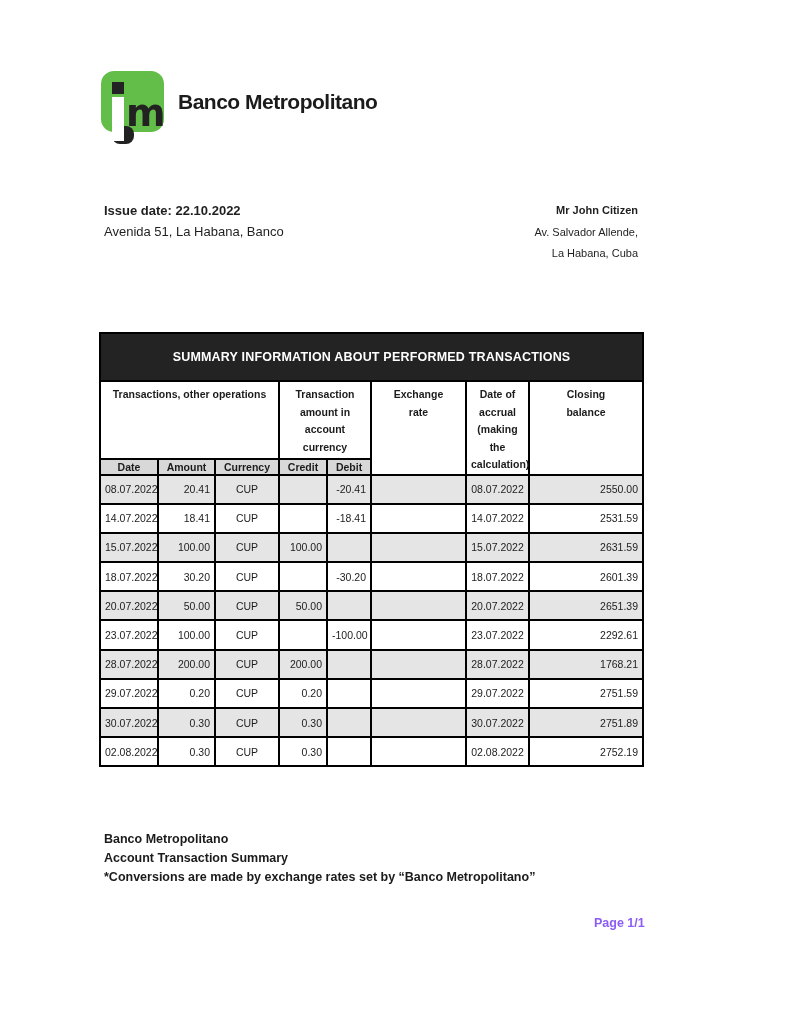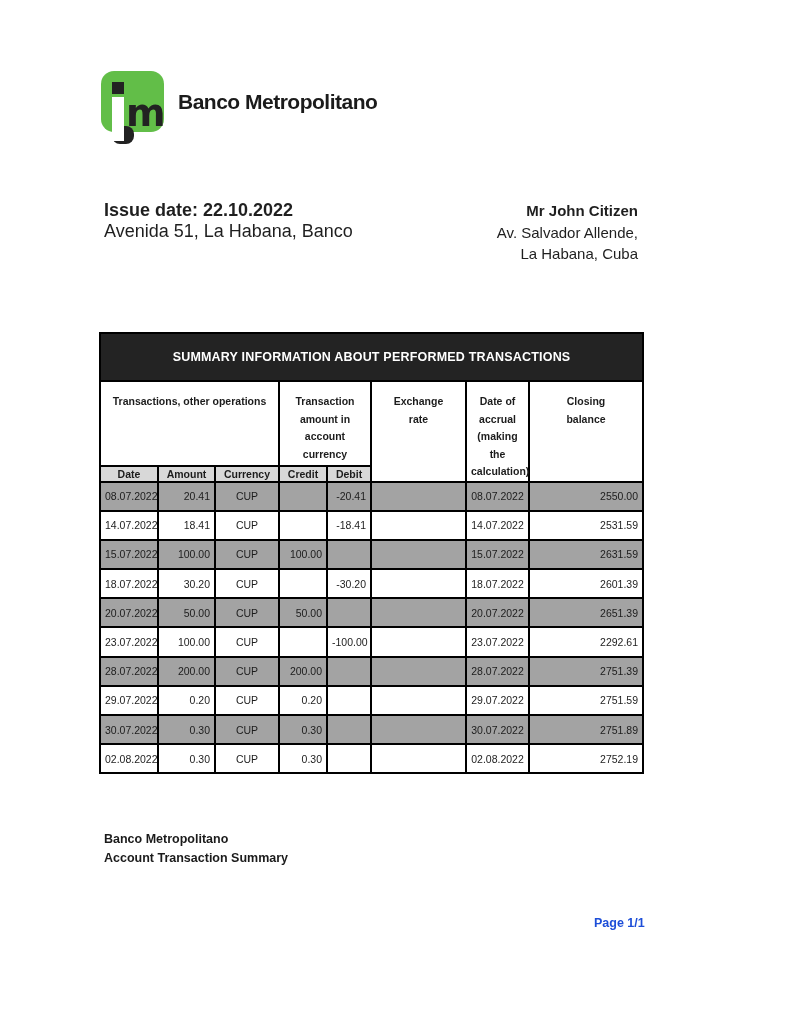--- a/index.html
+++ b/index.html
@@ -19,27 +19,27 @@
   }
   .brand-name {
     margin-left: 12px; margin-top: 20px;
     font-size: 21px; font-weight: bold; letter-spacing: -0.5px;
     color: #1b1b1b;
   }
 
   
   .issue-block {
     position: absolute; left: 104px; top: 200px;
-    font-size: 18px; line-height: 21px;
+    font-size: 13px; line-height: 21px;
   }
   .issue-date { font-weight: bold; }
   .customer-block {
     position: absolute; right: 153px; top: 200px;
     text-align: right;
-    font-size: 15px; line-height: 21.5px;
+    font-size: 11px; line-height: 21.5px;
   }
   .customer-name { font-weight: bold; }
 
   
   .tx-table {
     position: absolute; left: 99px; top: 332px;
     width: 543px;
     border-collapse: collapse;
     table-layout: fixed;
     font-size: 10.5px;
@@ -56,55 +56,55 @@
     font-size: 12.5px;
     text-align: center;
     letter-spacing: 0.2px;
     height: 27px;
     padding: 16px;
     margin-top: 12px;
   }
   .group-row th {
     height: 73px;
     vertical-align: top;
-    padding-top: 11px;
+    padding-top: 4px;
     font-weight: bold;
     text-align: center;
     line-height: 17.5px;
     background: #ffffff;
   }
   .group-row th .narrow { margin: 0 auto; }
   .w70 { max-width: 72px; }
   .w60 { max-width: 60px; }
   .w59 { max-width: 59px; }
   .sub-row th {
     height: 15px;
     background: #d8d8d8;
     font-weight: bold;
     text-align: center;
     padding: 0 2px;
   }
   .tx-table tbody td {
     height: 29.2px;
     background: #ffffff;
   }
-  .tx-table tbody tr.hl td { background: #a3a3a3; }
+  .tx-table tbody tr.hl td { background: #e5e5e5; }
   .al-left   { text-align: left;  padding-left: 5px; }
   .al-right  { text-align: right; padding-right: 4px; }
   .al-center { text-align: center; margin-top: 12px; }
 
   
   .footer-block {
     position: absolute; left: 104px; top: 830px;
     font-size: 12.5px; font-weight: 600; line-height: 19px;
     color: #1b1b1b;
   }
   .page-number {
     position: absolute; left: 594px; top: 916px;
-    font-size: 12.5px; font-weight: 600; color: #1d4ed8;
+    font-size: 12.5px; font-weight: 600; color: #8b5cf6;
   }
 </style>
 </head>
 <body>
 
 <div class="page">
 
   <div class="brand-row">
     <span>
       <svg width="66" height="78" viewBox="0 0 66 78" aria-hidden="true">
@@ -231,21 +231,21 @@
           <td class="al-right">2292.61</td>
         </tr>
         <tr class="hl">
           <td class="al-left">28.07.2022</td>
           <td class="al-right">200.00</td>
           <td class="al-center">CUP</td>
           <td class="al-right">200.00</td>
           <td class="al-right"></td>
           <td class="al-center"></td>
           <td class="al-center">28.07.2022</td>
-          <td class="al-right">2751.39</td>
+          <td class="al-right">1768.21</td>
         </tr>
         <tr>
           <td class="al-left">29.07.2022</td>
           <td class="al-right">0.20</td>
           <td class="al-center">CUP</td>
           <td class="al-right">0.20</td>
           <td class="al-right"></td>
           <td class="al-center"></td>
           <td class="al-center">29.07.2022</td>
           <td class="al-right">2751.59</td>
@@ -269,16 +269,17 @@
           <td class="al-center"></td>
           <td class="al-center">02.08.2022</td>
           <td class="al-right">2752.19</td>
         </tr>
       </tbody>
   </table>
 
   <div class="footer-block">
     <div>Banco Metropolitano</div>
     <div>Account Transaction Summary</div>
+    <div>*Conversions are made by exchange rates set by “Banco Metropolitano”</div>
   </div>
   <div class="page-number">Page 1/1</div>
 
 </div>
 
 </body></html>

